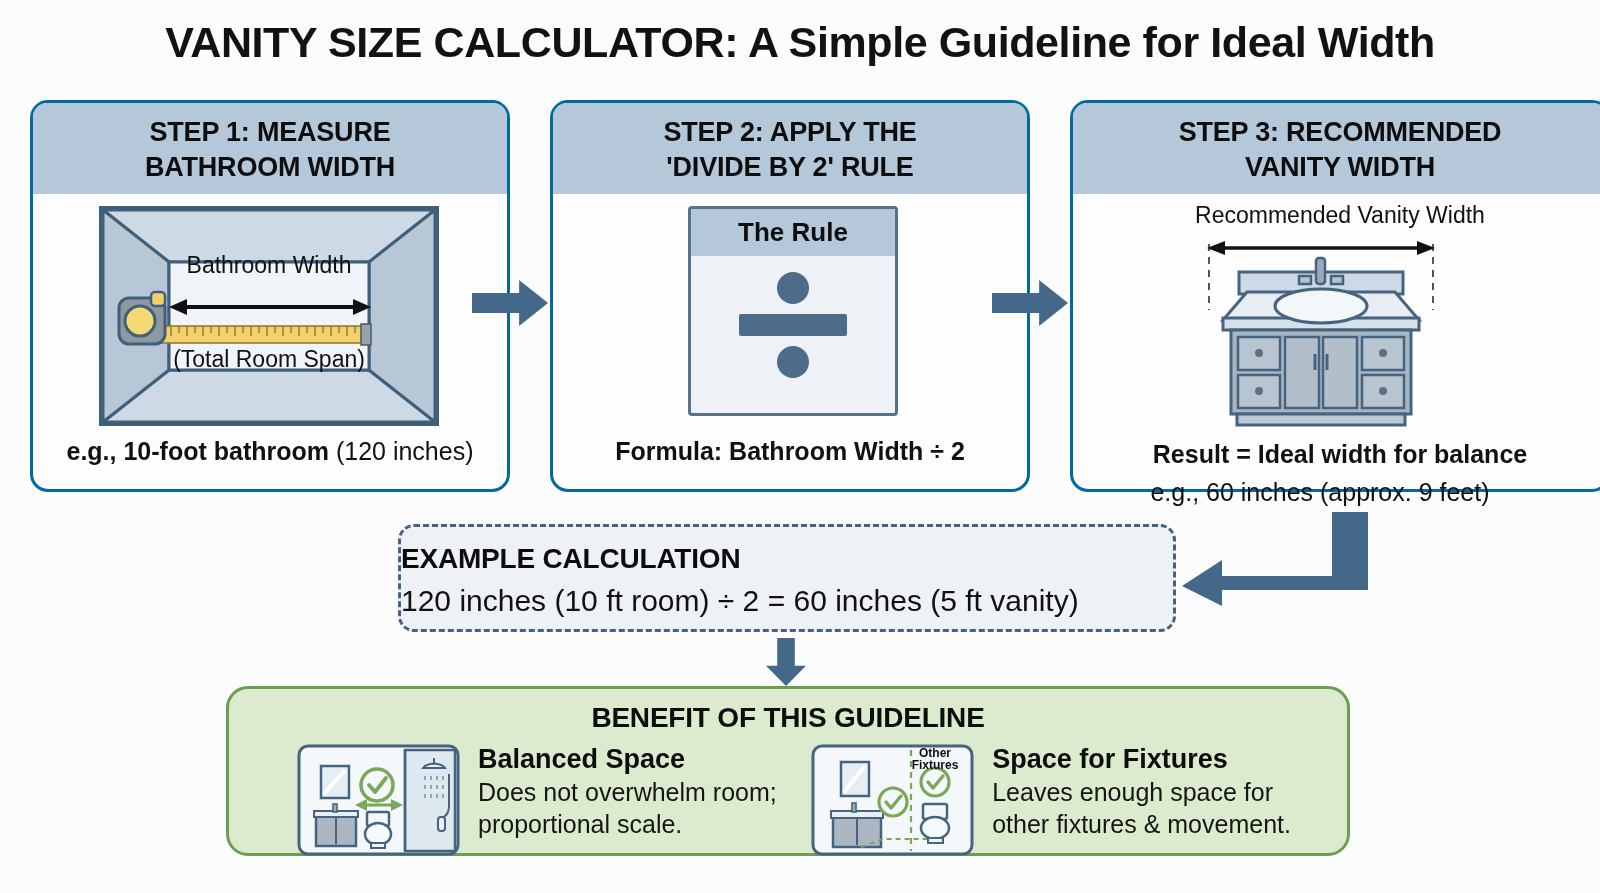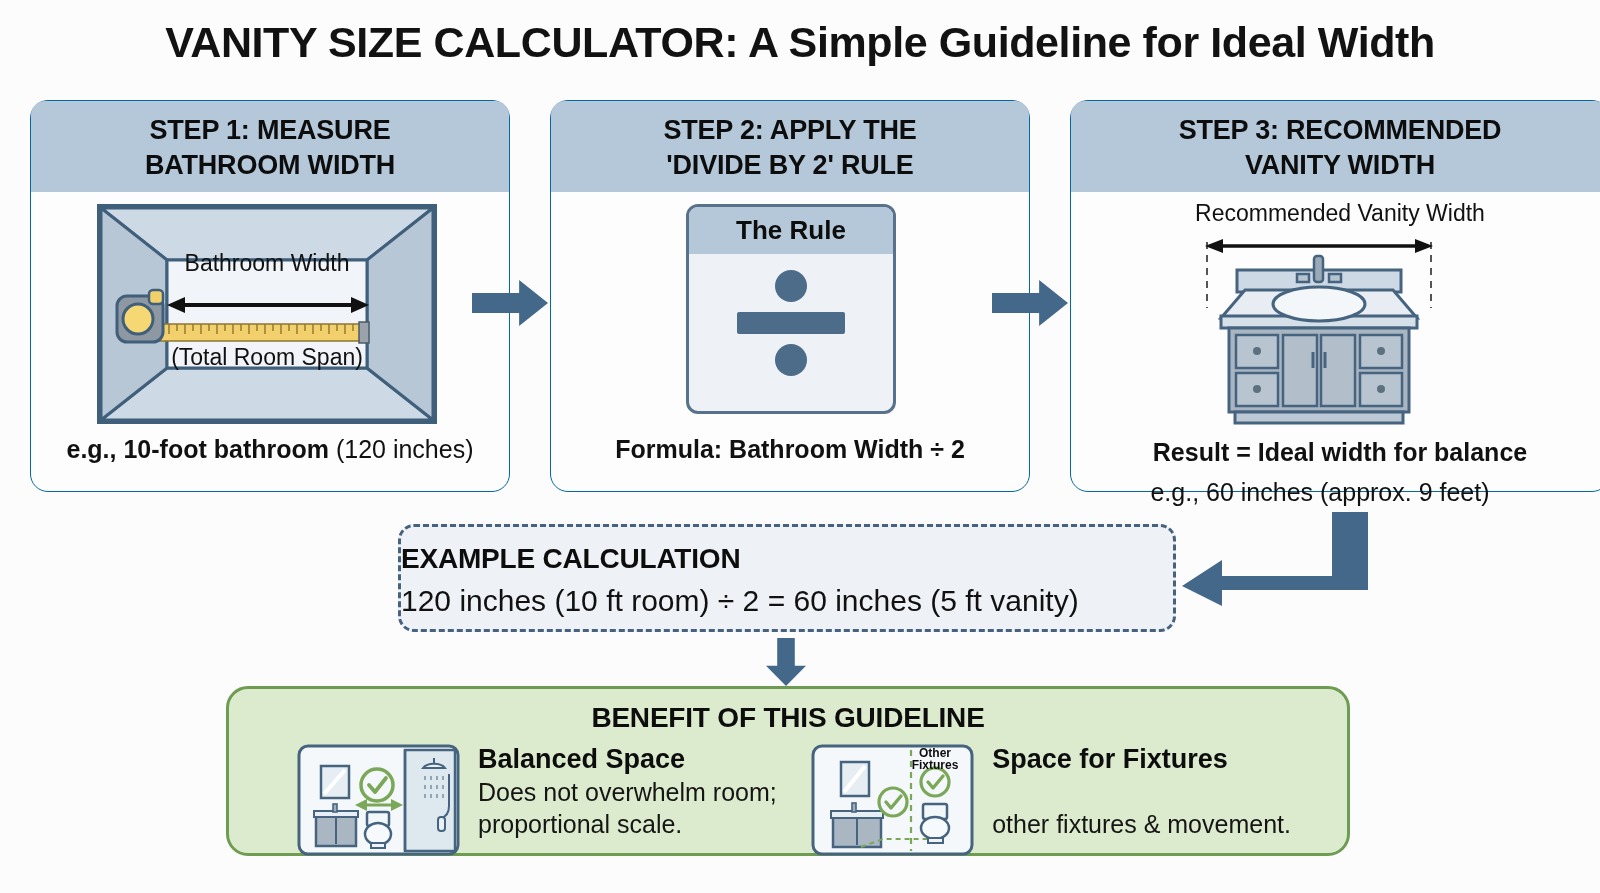--- a/index.html
+++ b/index.html
@@ -15,21 +15,21 @@
   .title {
     position: absolute; left: 0; top: 18px; width: 1600px;
     text-align: center;
     font-size: 43px; font-weight: bold; color: #121212;
     letter-spacing: -0.4px;
   }
 
   
   .panel {
     position: absolute;
-    border: 1px solid #0369a1;
+    border: 3px solid #0369a1;
     border-radius: 18px;
     background: #fdfdfd;
     overflow: visible;
   }
   .panel-head {
     background: #b5c8d9;
     border-radius: 14px 14px 0 0;
     text-align: center;
     padding: 12px 8px 10px;
     font-size: 27px; font-weight: bold; color: #0d0d0d;
@@ -56,21 +56,21 @@
   .room-wrap { position: absolute; }
   .room-txt {
     position: absolute; text-align: center; width: 100%;
     font-size: 23px; color: #111;
   }
 
   
   .rule-card {
     position: absolute;
     border: 3px solid #58728c;
-    border-radius: 12px;
+    border-radius: 4px;
     background: #eef1f5;
     overflow: hidden;
   }
   .rule-card-head {
     background: #b5c8d9;
     text-align: center;
     font-size: 26px; font-weight: bold; color: #0d0d0d;
     padding: 8px 0 8px;
   }
   .divide-glyph {
@@ -390,21 +390,21 @@
           <circle cx="82" cy="58" r="14" fill="none" stroke="#7aa758" stroke-width="3.2"></circle>
           <path d="M75 58 l5 6 l10 -12" fill="none" stroke="#7aa758" stroke-width="3.4" stroke-linecap="round" stroke-linejoin="round"></path>
           <circle cx="124" cy="38" r="14" fill="none" stroke="#7aa758" stroke-width="3.2"></circle>
           <path d="M117 38 l5 6 l10 -12" fill="none" stroke="#7aa758" stroke-width="3.4" stroke-linecap="round" stroke-linejoin="round"></path>
           <text x="124" y="13" text-anchor="middle" font-family="Liberation Sans, sans-serif" font-size="12" font-weight="bold" fill="#0d0d0d">Other</text>
           <text x="124" y="25" text-anchor="middle" font-family="Liberation Sans, sans-serif" font-size="12" font-weight="bold" fill="#0d0d0d">Fixtures</text>
         </svg>
         <div class="benefit-text">
           <h4>Space for Fixtures</h4>
           <p>
-            <br>
+            <span>Leaves enough space for</span><br>
             <span>other fixtures &amp; movement.</span>
           </p>
         </div>
       </div>
 
     </div>
   </div>
 
 </div>
 

